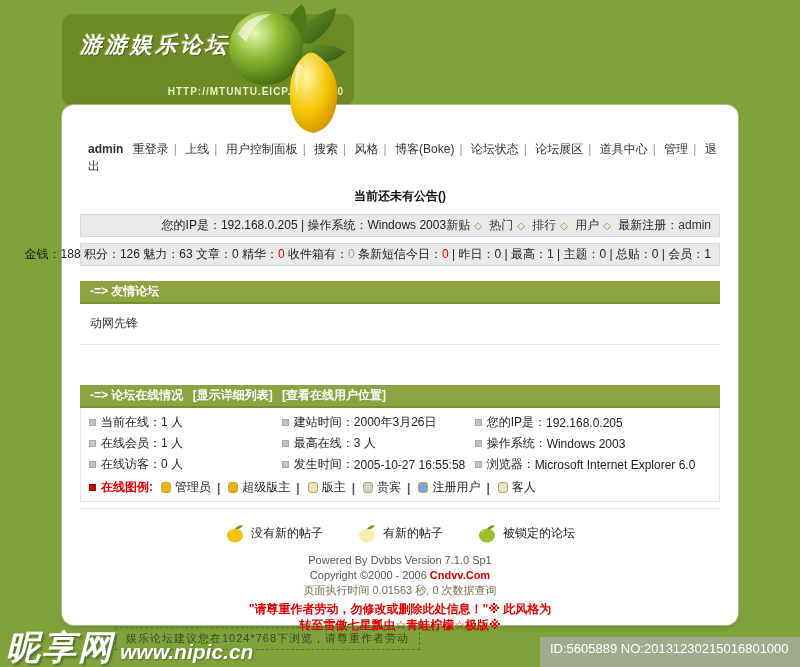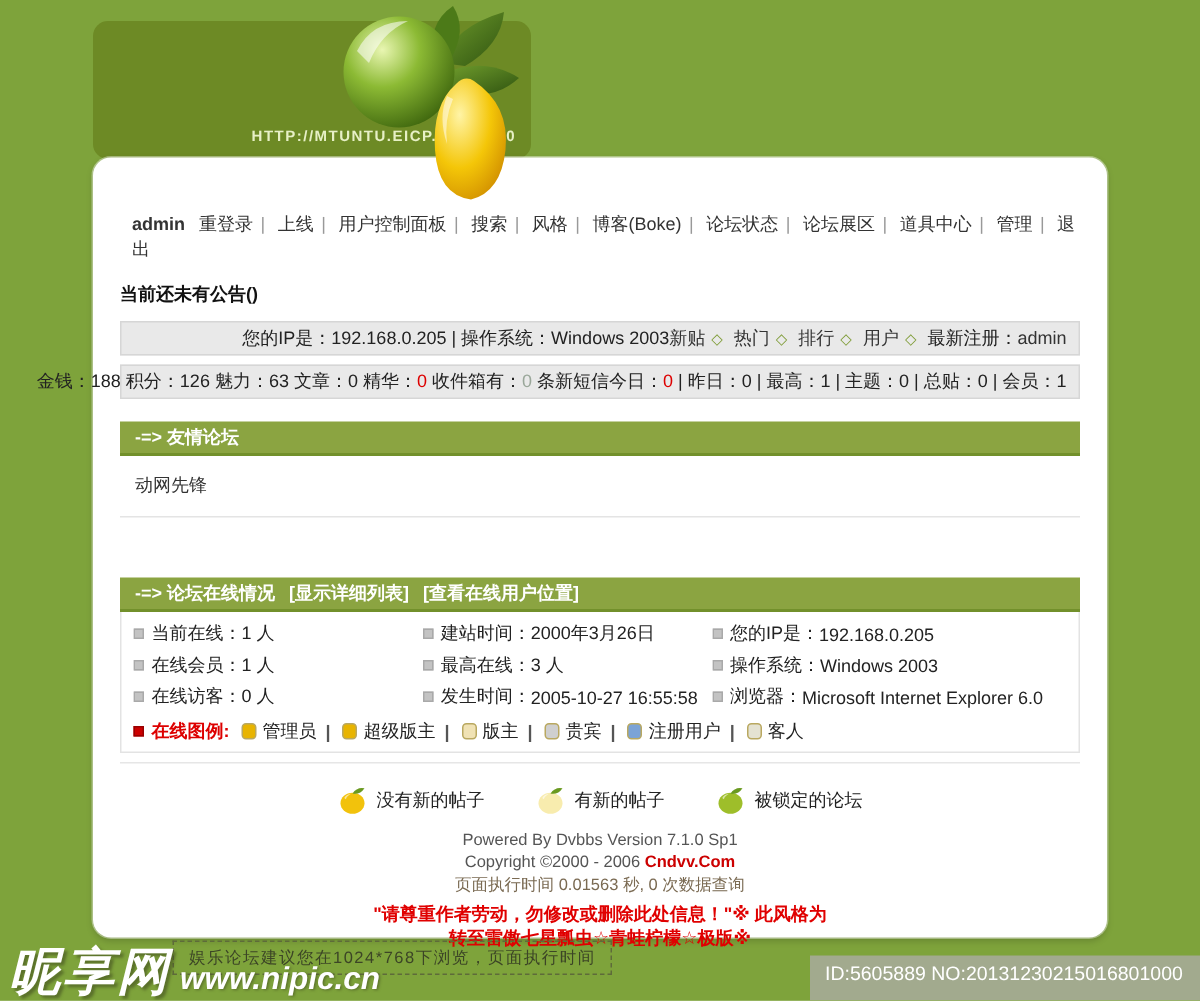--- a/index.html
+++ b/index.html
@@ -35,21 +35,21 @@
     background:#ffffff; border-radius:12px;
     box-shadow:0 0 0 1px rgba(255,255,255,0.4), 0 2px 5px rgba(0,0,0,0.18);
     padding:36px 18px 0 18px;
   }
 
   .nav-row { padding-left:8px; color:#333; margin-bottom:13px; }
   .nav-row a { margin:16px 2px; }
   .nav-user { font-weight:bold; margin-right:4px; }
   .nav-sep { color:#999; margin:0 3px; }
 
-  .announce { font-weight:bold; color:#111; margin-bottom:9px; }
+  .announce { text-align:center; font-weight:bold; color:#111; margin-bottom:9px; }
 
   .statbar {
     height:23px; background:#e9e9e9; border:1px solid #d6d6d6;
     display:flex; align-items:center; justify-content:flex-end;
     padding:0 8px; margin-bottom:6px; white-space:nowrap;
   }
   .statbar:last-of-type { margin-bottom:0; }
   .red { color:#dd0000; }
   .dim { color:#9aa79a; }
   .diamond { color:#7f9c37; margin:0 4px; font-size:10px; }
@@ -115,20 +115,21 @@
     background:rgba(165,170,150,0.92); color:#ffffff; font-size:13px;
     line-height:23px; padding-left:10px; white-space:nowrap;
   }
 </style>
 </head>
 <body>
 
 <div id="app">
 
   <div class="header-box">
+    <div class="site-title">游游娱乐论坛</div>
     <div class="site-url">HTTP://MTUNTU.EICP.NET:8080</div>
   </div>
 
   <svg class="logo" viewBox="0 0 124 138">
     <defs>
       <radialGradient id="gFruit" cx="35%" cy="30%" r="75%">
         <stop offset="0%" stop-color="#e9f6b2"></stop>
         <stop offset="45%" stop-color="#8cba34"></stop>
         <stop offset="100%" stop-color="#41690f"></stop>
       </radialGradient>
@@ -313,21 +314,21 @@
     <div class="footer">
       <div>Powered By Dvbbs Version 7.1.0 Sp1</div>
       <div>
         <span>Copyright ©2000 - 2006 </span><a class="brand">Cndvv.Com</a>
       </div>
       <div class="exec">页面执行时间 0.01563 秒, 0 次数据查询</div>
       <div class="notice">"请尊重作者劳动，勿修改或删除此处信息！"※ 此风格为转至雷傲七星瓢虫☆青蛙柠檬☆极版※</div>
     </div>
   </div>
 
-  <div class="bottom-note">娱乐论坛建议您在1024*768下浏览，页面执行时间</div>
+  <div class="bottom-note">娱乐论坛建议您在1024*768下浏览，请尊重作者劳动</div>
 
   <div class="watermark">
     <span class="wm-cn">昵享网</span><span class="wm-url">www.nipic.cn</span>
   </div>
 
   <div class="idbar">ID:5605889 NO:20131230215016801000</div>
 
 </div>
 
 </body></html>

